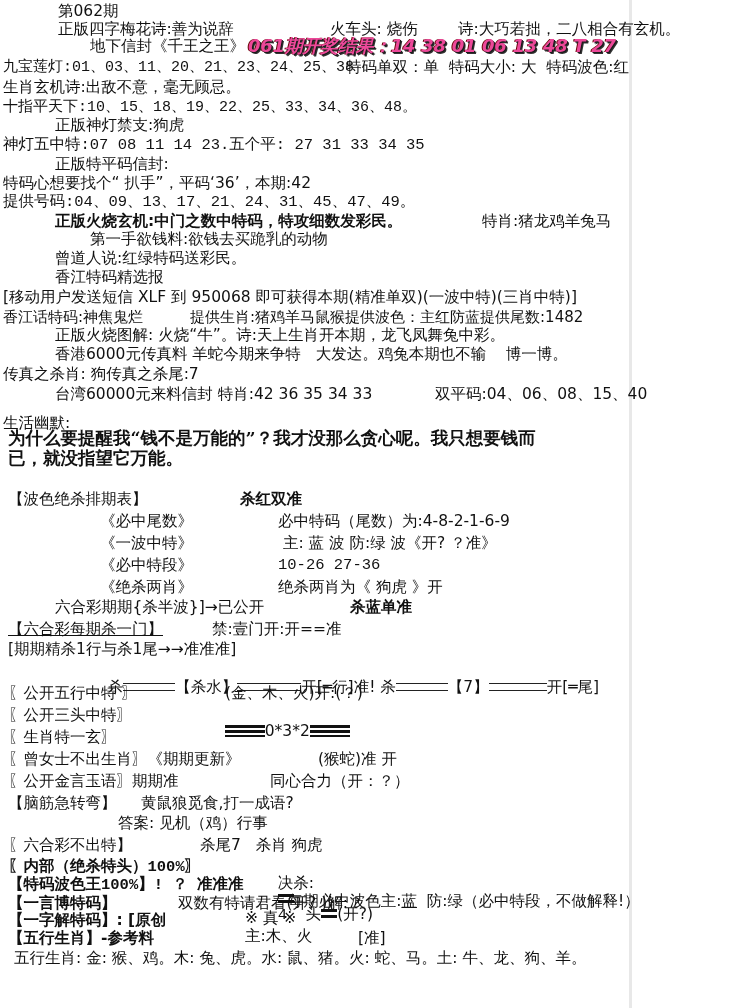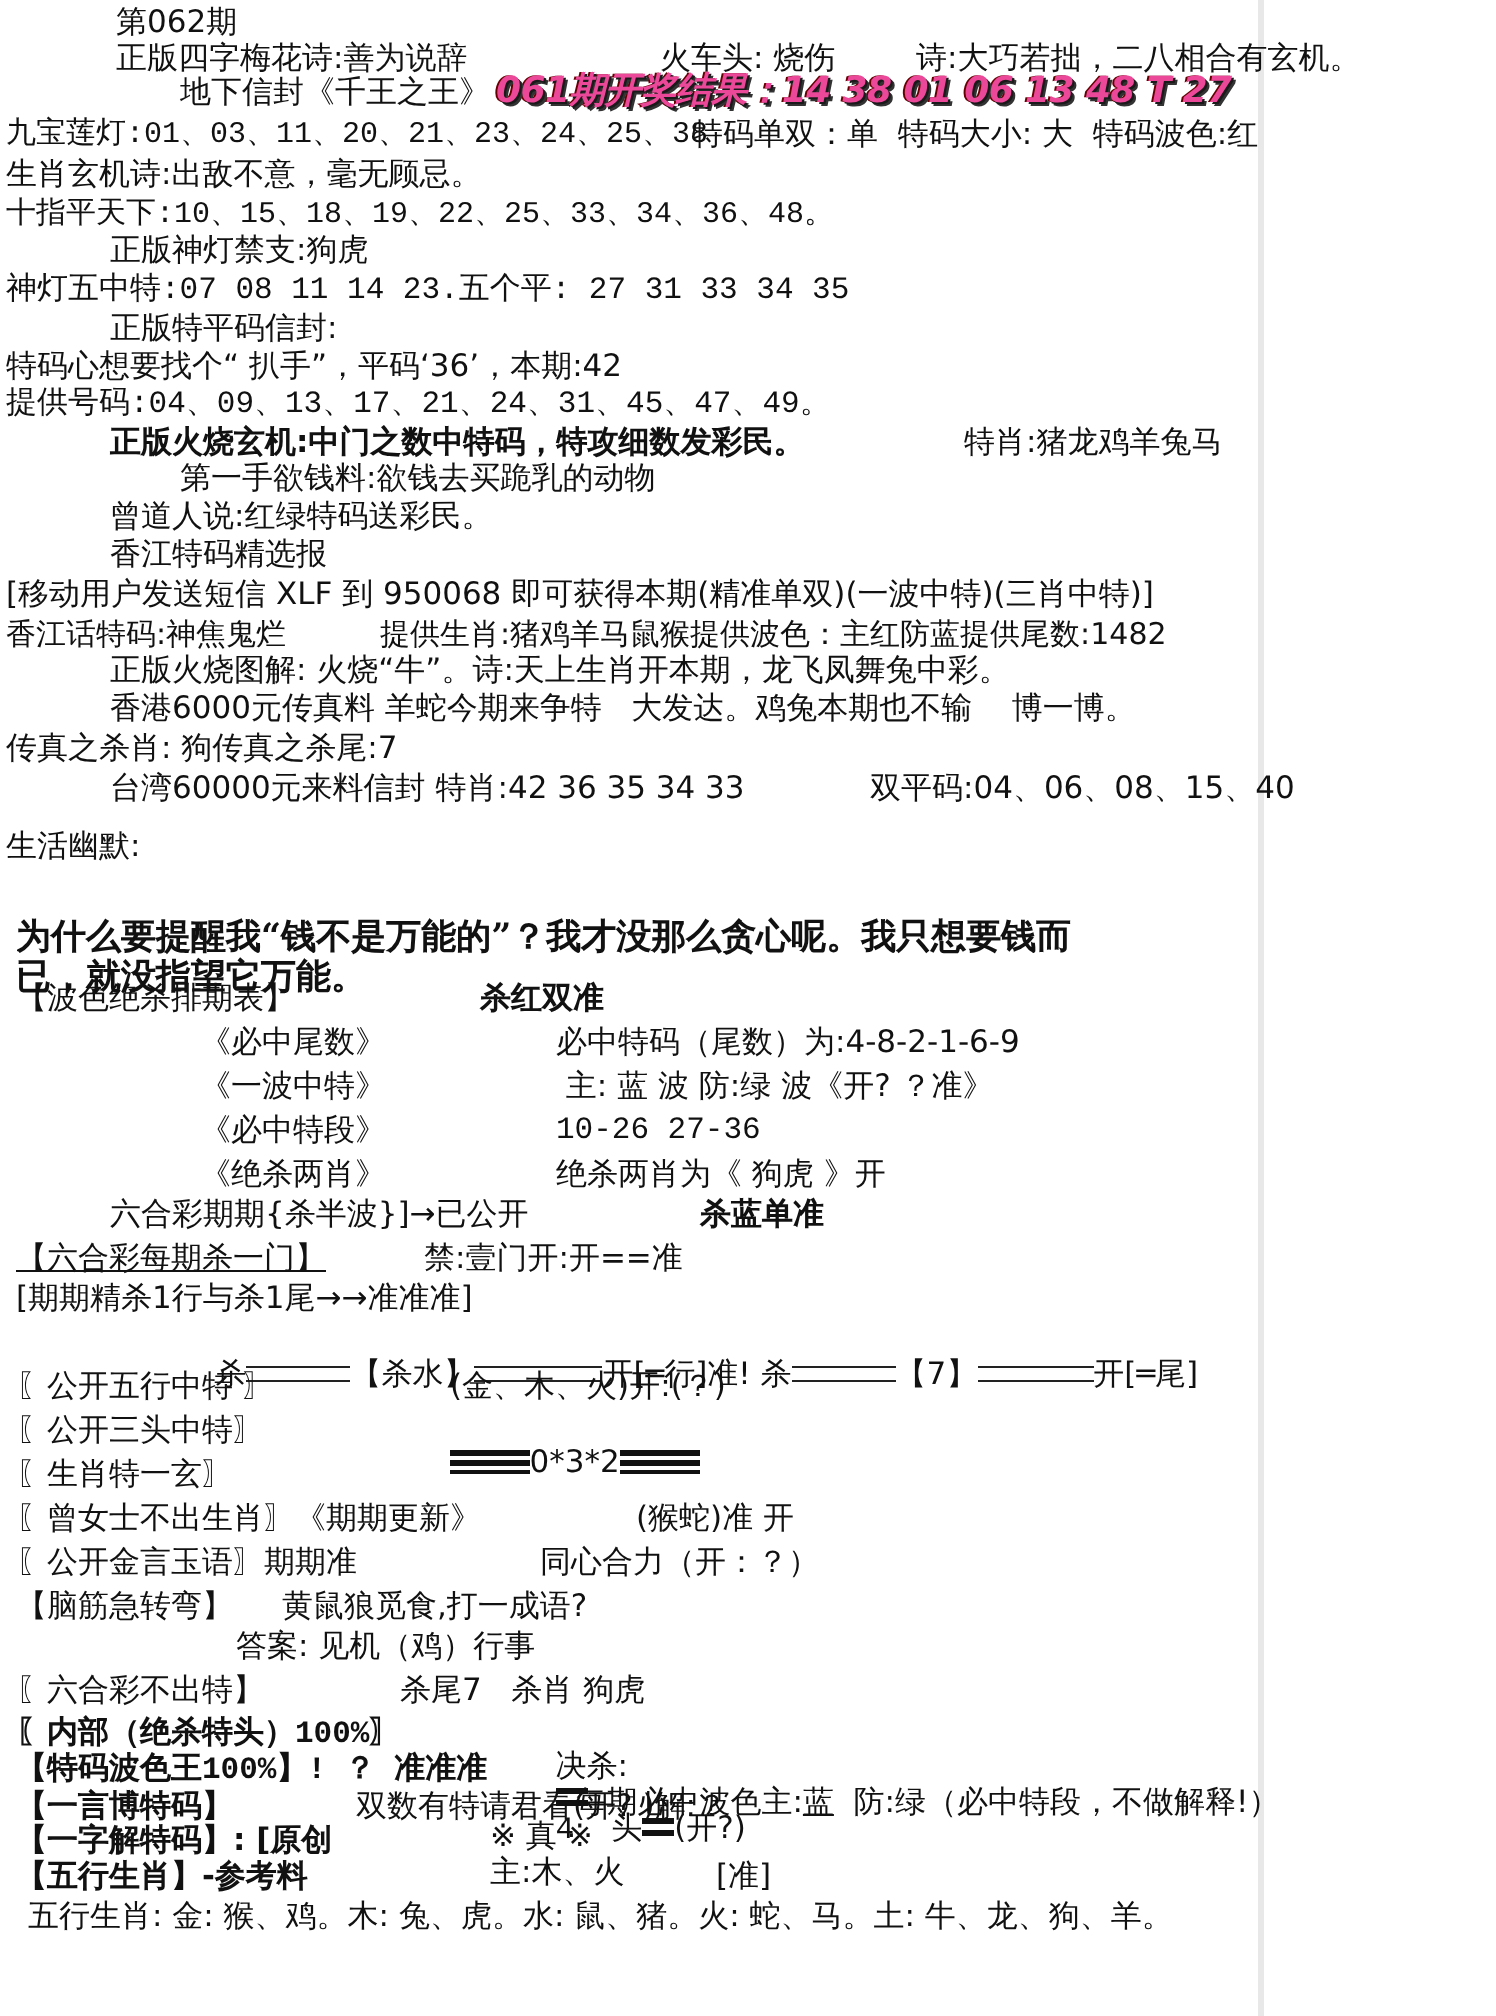--- a/index.html
+++ b/index.html
@@ -10,21 +10,21 @@
     color: #111;
     position: relative;
   }
   .frame { position: absolute; left: 0; top: 0; width: 632px; height: 1008px; }
   .edge-r { position: absolute; right: 0; top: 0; width: 3px; height: 1008px; background: #e8e8e8; }
   .ln { position: absolute; white-space: pre; line-height: 1; }
   .s16 { font-size: 15.5px; }
   .s15 { font-size: 15px; }
   .serif { font-family: Liberation Mono, monospace; }
   .b { font-weight: bold; }
-  .big { font-size: 17.5px; font-weight: bold; font-family: "DejaVu Serif", "Liberation Serif", serif; margin-top: 31px; }
+  .big { font-size: 17.5px; font-weight: bold; font-family: "DejaVu Serif", "Liberation Serif", serif; }
   .result {
     color: #ec4899; font-weight: bold; font-size: 18px;
     font-family: "DejaVu Sans", "Liberation Sans", sans-serif;
     text-shadow: 1px 1px 0 #1a1a1a, 2px 2px 0 #333, -1px 0 0 #600;
     letter-spacing: -0.3px; font-style: italic;
   }
   .bar3 { display: inline-block; width: 40px; height: 12px; vertical-align: middle;
           background: repeating-linear-gradient(#111 0 3px, #fff 3px 5px); }
   .bar2 { display: inline-block; width: 16px; height: 10px; vertical-align: middle;
           background: repeating-linear-gradient(#111 0 3px, #fff 3px 6px); }

